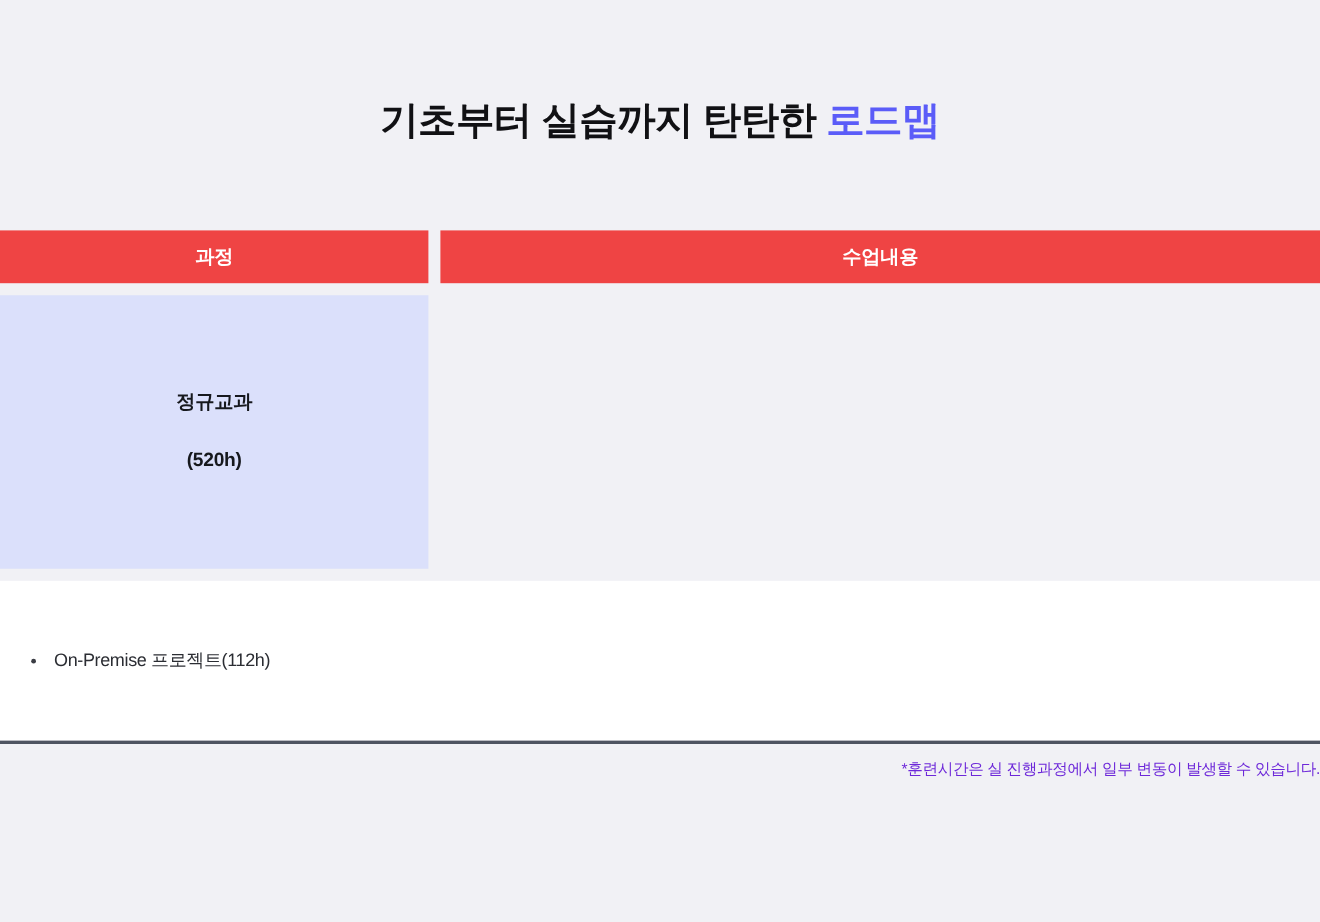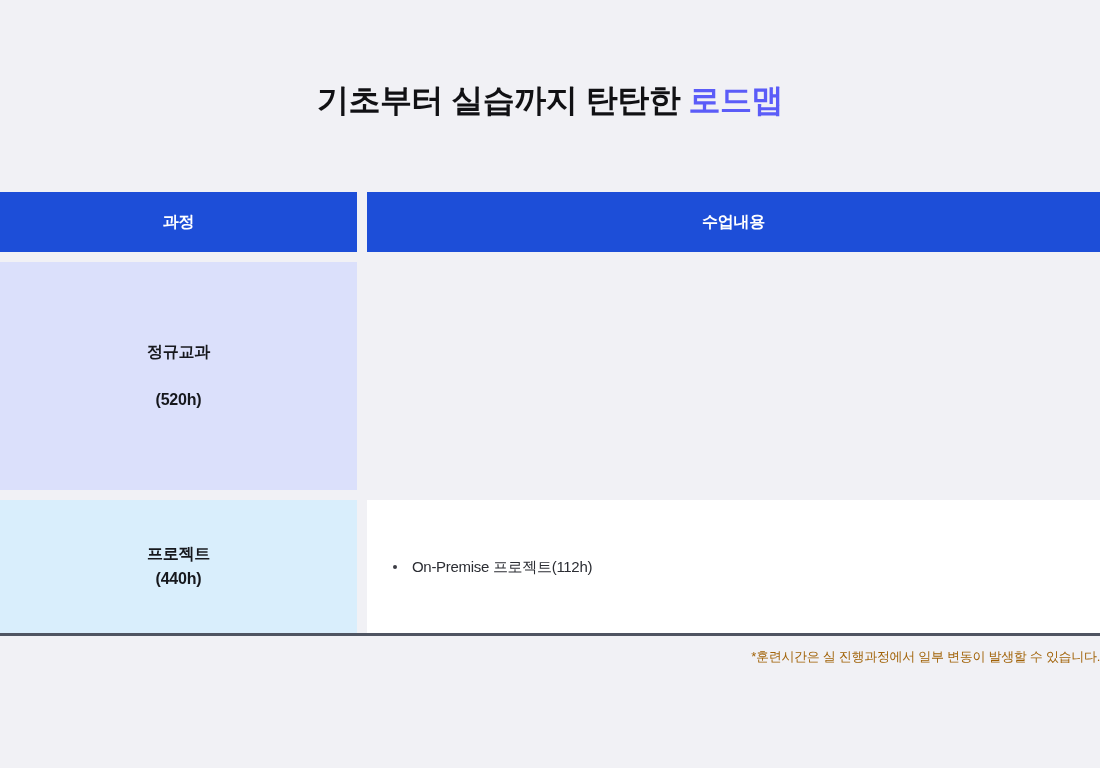--- a/index.html
+++ b/index.html
@@ -65,22 +65,22 @@
   .col-right {
     flex: 1 1 auto;
     display: flex;
     flex-direction: column;
     justify-content: center;
   }
 
   
   .header-row .col-left,
   .header-row .col-right {
-    background: #1d4ed8;
-    height: 60px;
+    background: #ef4444;
+    height: 44px;
   }
 
   .header-cell-text {
     color: #ffffff;
     font-size: 16px;
     font-weight: bold;
     letter-spacing: -0.2px;
   }
 
   .header-row .col-right {
@@ -157,21 +157,21 @@
   .footnote-wrap {
     width: 1100px;
     display: flex;
     justify-content: flex-end;
     padding-top: 12px;
     padding-right: 0px;
   }
 
   .footnote {
     font-size: 13px;
-    color: #a16207;
+    color: #6d28d9;
     letter-spacing: -0.3px;
   }
 </style>
 </head>
 <body>
 
 <div class="title-wrap">
   <h1 class="page-title"><span>기초부터 실습까지 탄탄한 </span><span class="accent">로드맵</span></h1>
 </div>
 
@@ -187,24 +187,20 @@
   </div>
 
   <div class="table-row body-row row-regular">
     <div class="col-left">
       <span class="course-name">정규교과</span>
       <span class="course-hours">(520h)</span>
     </div>
   </div>
 
   <div class="table-row body-row row-project">
-    <div class="col-left">
-      <span class="course-name">프로젝트</span>
-      <span class="course-hours">(440h)</span>
-    </div>
     <div class="col-right">
       <ul class="bullet-list">
         <li class="bullet-item">On-Premise 프로젝트(112h)</li>
       </ul>
     </div>
   </div>
 
 </div>
 
 <div class="footnote-wrap">

